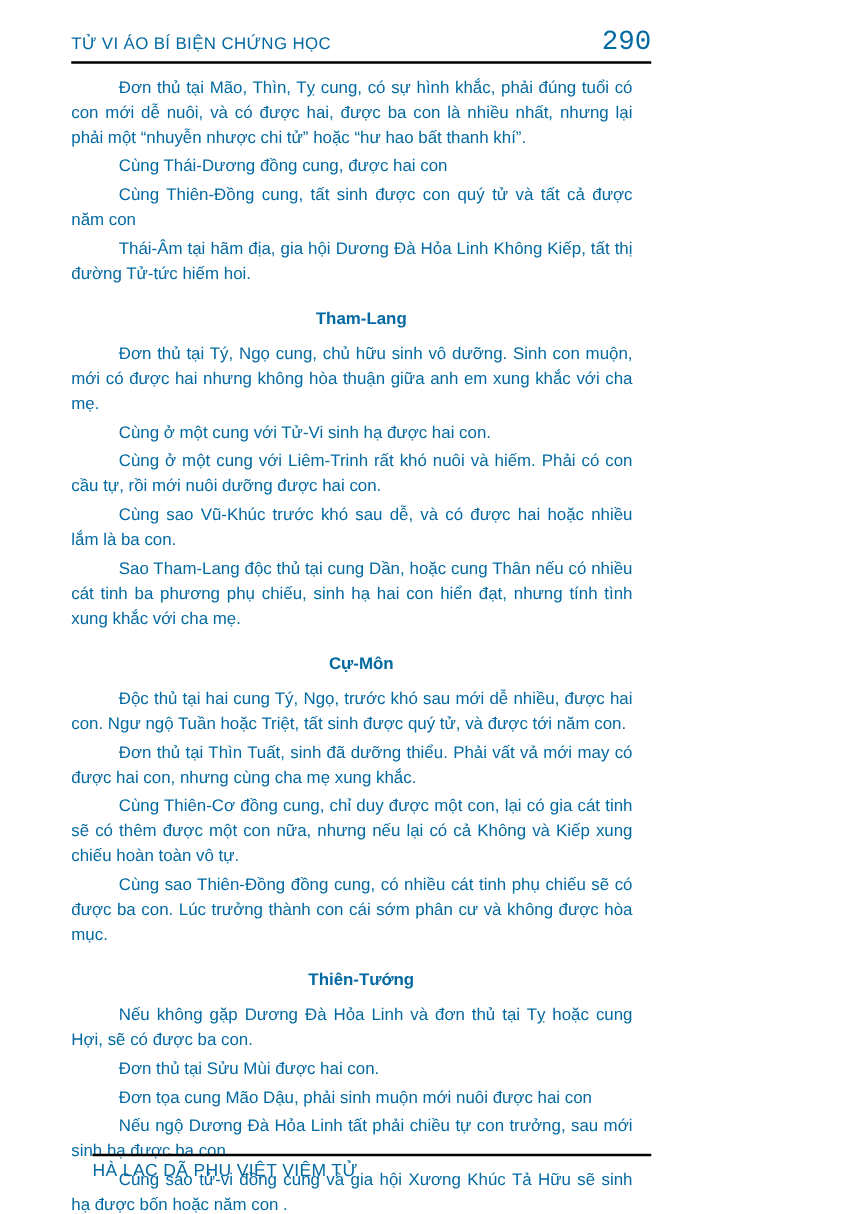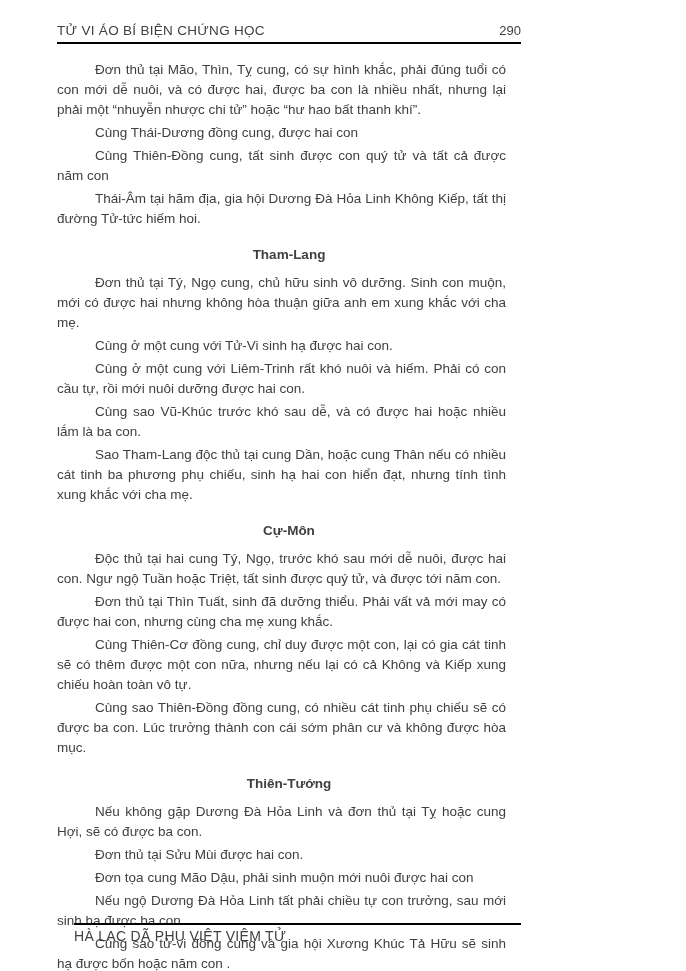--- a/index.html
+++ b/index.html
@@ -6,43 +6,43 @@
   html, body {
     margin: 0;
     padding: 0;
     background: #ffffff;
   }
   .page {
     position: relative;
     width: 578px;
     height: 971px;
     background: #ffffff;
-    color: #404040;
+    color: #0369a1;
     font-family: "Liberation Sans", sans-serif;
     font-size: 13.5px;
     overflow: hidden;
   }
   .page-header {
     position: absolute;
     top: 23px;
     left: 57px;
     right: 57px;
     display: flex;
     justify-content: space-between;
     align-items: baseline;
     border-bottom: 2px solid #000000;
     padding-bottom: 4px;
   }
   .running-title {
     font-size: 13.5px;
     letter-spacing: 0.3px;
   }
   .page-num {
-    font-family: Liberation Sans, sans-serif;
-    font-size: 13px;
+    font-family: Liberation Mono, monospace;
+    font-size: 22px;
     line-height: 1;
   }
   .content {
     position: absolute;
     top: 60px;
     left: 57px;
     right: 57px;
   }
   .para {
     margin: 0 15px 3px 0;
@@ -91,21 +91,21 @@
       <h2 class="section-heading">Tham-Lang</h2>
       <p class="para">Đơn thủ tại Tý, Ngọ cung, chủ hữu sinh vô dưỡng. Sinh con muộn, mới có được hai nhưng không hòa thuận giữa anh em xung khắc với cha mẹ.</p>
       <p class="para">Cùng ở một cung với Tử-Vi sinh hạ được hai con.</p>
       <p class="para">Cùng ở một cung với Liêm-Trinh rất khó nuôi và hiếm. Phải có con cầu tự, rồi mới nuôi dưỡng được hai con.</p>
       <p class="para">Cùng sao Vũ-Khúc trước khó sau dễ, và có được hai hoặc nhiều lắm là ba con.</p>
       <p class="para">Sao Tham-Lang độc thủ tại cung Dần, hoặc cung Thân nếu có nhiều cát tinh ba phương phụ chiếu, sinh hạ hai con hiển đạt, nhưng tính tình xung khắc với cha mẹ.</p>
     </section>
 
     <section>
       <h2 class="section-heading">Cự-Môn</h2>
-      <p class="para">Độc thủ tại hai cung Tý, Ngọ, trước khó sau mới dễ nuôi, được hai con. Ngư ngộ Tuần hoặc Triệt, tất sinh được quý tử, và được tới năm con.</p>
+      <p class="para">Độc thủ tại hai cung Tý, Ngọ, trước khó sau mới dễ nhiều, được hai con. Ngư ngộ Tuần hoặc Triệt, tất sinh được quý tử, và được tới năm con.</p>
       <p class="para">Đơn thủ tại Thìn Tuất, sinh đã dưỡng thiểu. Phải vất vả mới may có được hai con, nhưng cùng cha mẹ xung khắc.</p>
       <p class="para">Cùng Thiên-Cơ đồng cung, chỉ duy được một con, lại có gia cát tinh sẽ có thêm được một con nữa, nhưng nếu lại có cả Không và Kiếp xung chiếu hoàn toàn vô tự.</p>
       <p class="para">Cùng sao Thiên-Đồng đồng cung, có nhiều cát tinh phụ chiếu sẽ có được ba con. Lúc trưởng thành con cái sớm phân cư và không được hòa mục.</p>
     </section>
 
     <section>
       <h2 class="section-heading">Thiên-Tướng</h2>
       <p class="para">Nếu không gặp Dương Đà Hỏa Linh và đơn thủ tại Tỵ hoặc cung Hợi, sẽ có được ba con.</p>
       <p class="para">Đơn thủ tại Sửu Mùi được hai con.</p>
       <p class="para">Đơn tọa cung Mão Dậu, phải sinh muộn mới nuôi được hai con</p>

